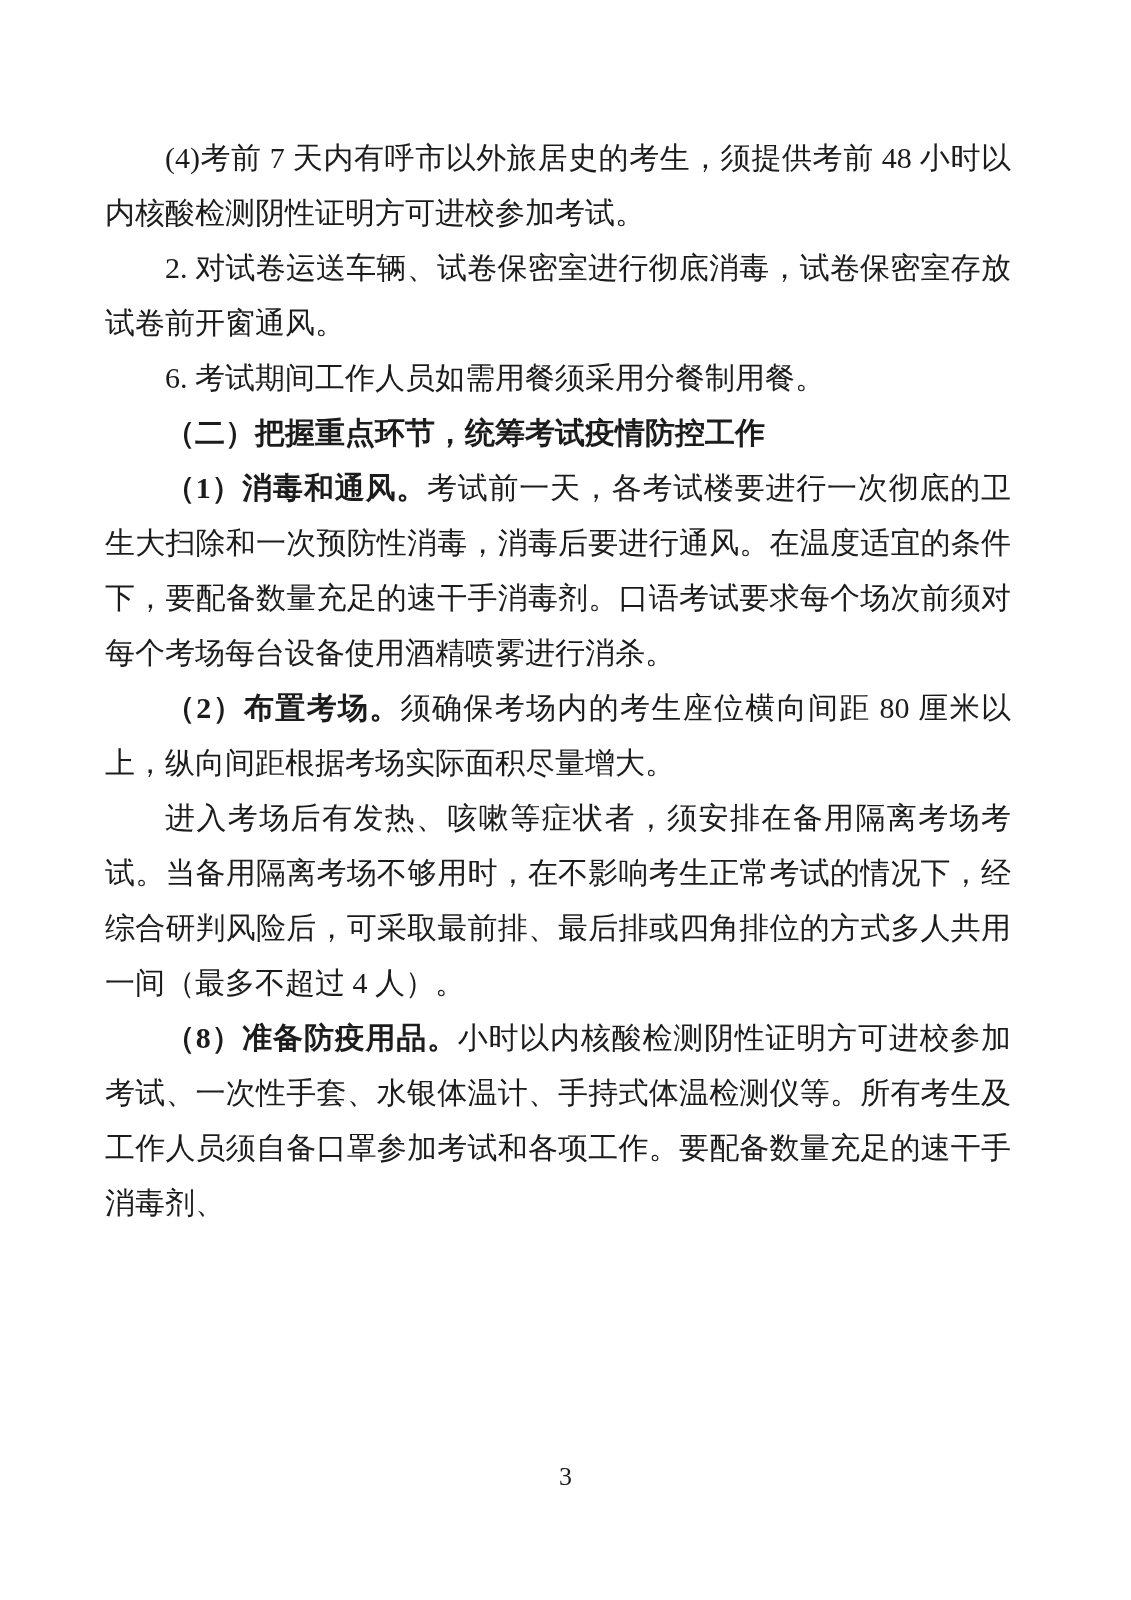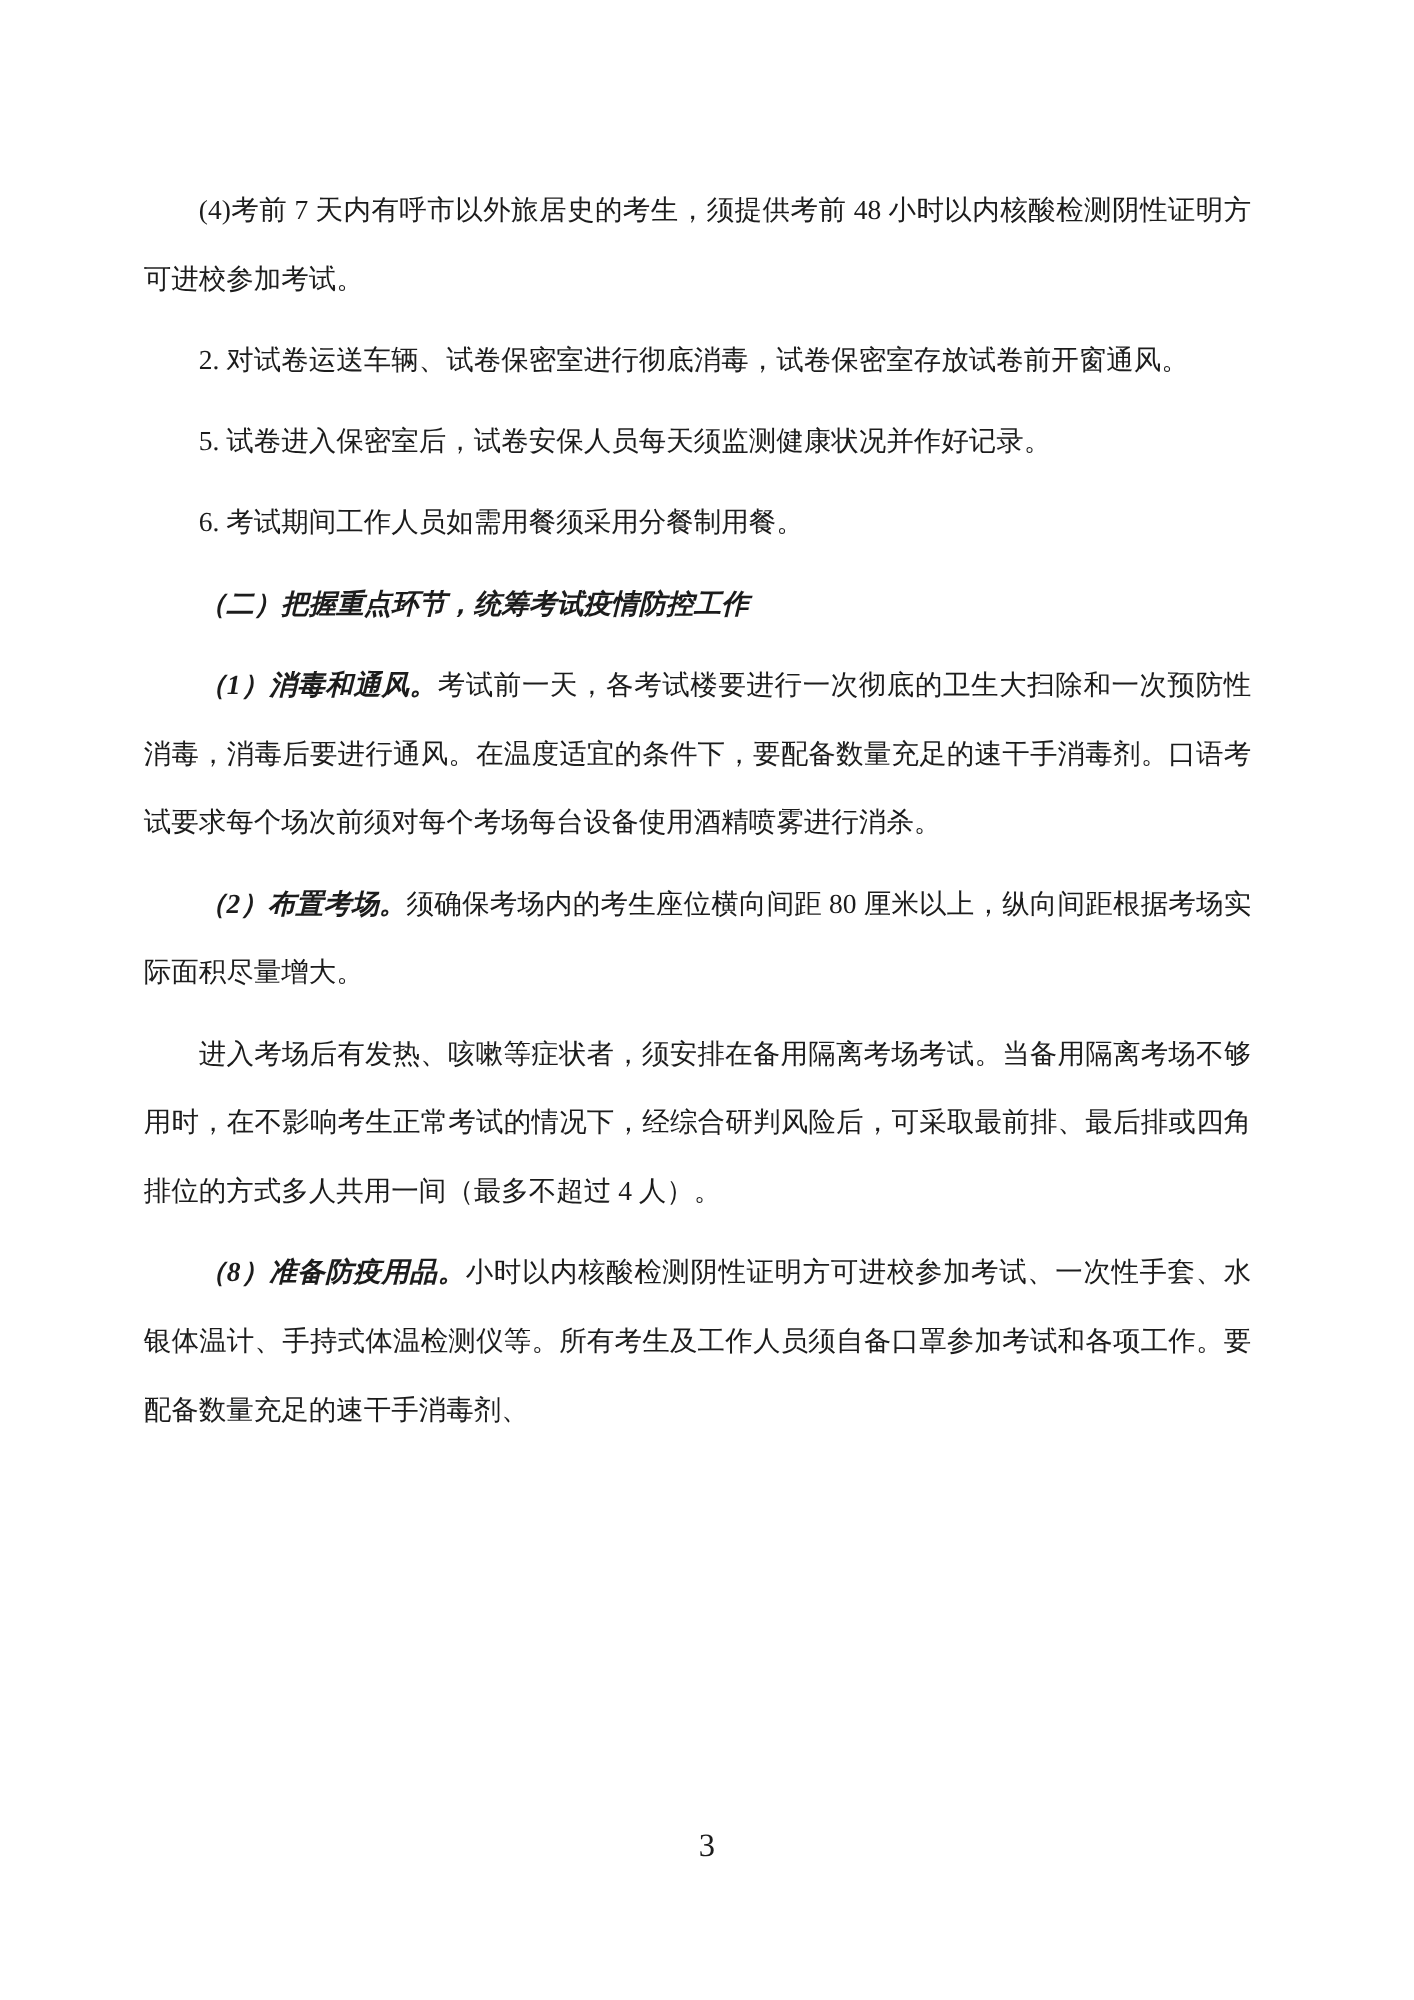--- a/index.html
+++ b/index.html
@@ -18,31 +18,30 @@
     color: #1c1c1c;
     overflow: hidden;
   }
   .content {
     position: absolute;
     top: 130px;
     left: 105px;
     width: 906px;
   }
   .para {
-    margin: 10px;
+    margin: 0;
     padding: 0;
-    font-size: 22px;
+    font-size: 30px;
     line-height: 55px;
     text-indent: 2em;
     text-align: justify;
     word-break: break-all;
   }
   .para .lead {
     font-weight: bold;
-    font-style: italic;
   }
   .footer {
     position: absolute;
     left: 0;
     right: 0;
     bottom: 108px;
     text-align: center;
   }
   .pagenum {
     font-size: 26px;
@@ -52,21 +51,20 @@
 </head>
 <body>
 
 <div class="page">
   <div class="content">
 
     <p class="para"><span class="lead"></span><span>(4)考前 7 天内有呼市以外旅居史的考生，须提供考前 48 小时以内核酸检测阴性证明方可进校参加考试。</span></p>
 
     <p class="para"><span class="lead"></span><span>2. 对试卷运送车辆、试卷保密室进行彻底消毒，试卷保密室存放试卷前开窗通风。</span></p>
 
-    <p class="para"><span class="lead"></span><span>5. 试卷进入保密室后，试卷安保人员每天须监测健康状况并作好记录。</span></p>
 
     <p class="para"><span class="lead"></span><span>6. 考试期间工作人员如需用餐须采用分餐制用餐。</span></p>
 
     <p class="para"><span class="lead">（二）把握重点环节，统筹考试疫情防控工作</span><span></span></p>
 
 
     <p class="para"><span class="lead">（1）消毒和通风。</span><span>考试前一天，各考试楼要进行一次彻底的卫生大扫除和一次预防性消毒，消毒后要进行通风。在温度适宜的条件下，要配备数量充足的速干手消毒剂。口语考试要求每个场次前须对每个考场每台设备使用酒精喷雾进行消杀。</span></p>
 
     <p class="para"><span class="lead">（2）布置考场。</span><span>须确保考场内的考生座位横向间距 80 厘米以上，纵向间距根据考场实际面积尽量增大。</span></p>
 

